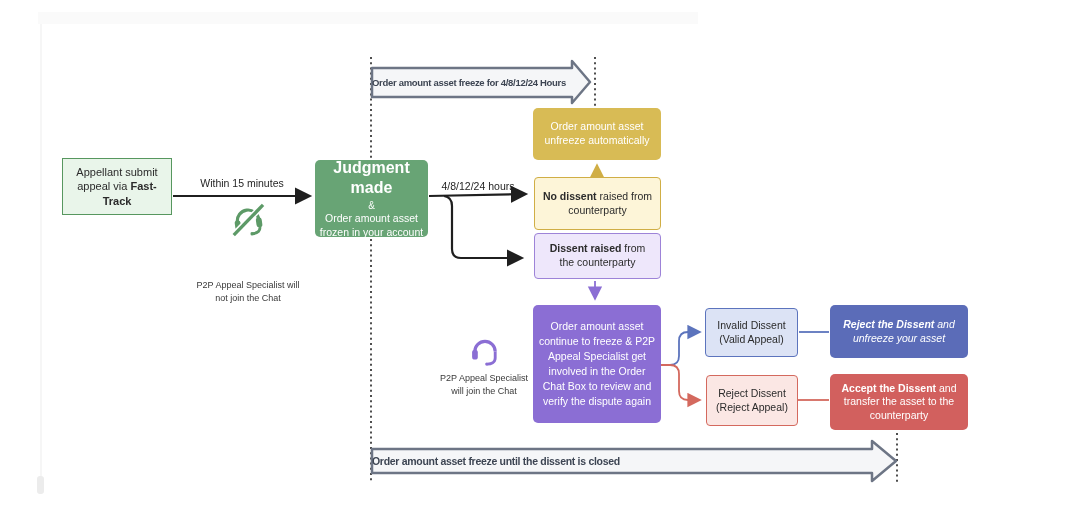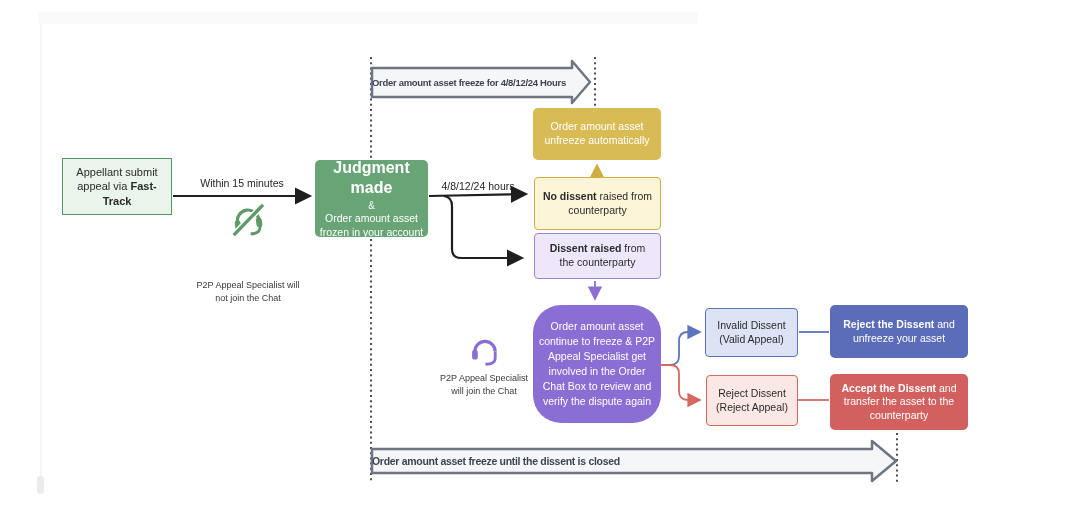--- a/index.html
+++ b/index.html
@@ -16,23 +16,23 @@
   .node .ln{display:block;}
   .filled{color:#ffffff;border-radius:5px;}
   .outlined{border-radius:4px;color:#2b2b2b;}
   .appellant{background:#e9f5ea;border:1.5px solid #57975f;font-size:11px;}
   .judgment{background:#68a475;border-radius:5px;color:#fff;}
   .judgment .b{font-weight:bold;font-size:16px;}
   .judgment .amp{font-size:10px;opacity:.95;}
   .unfreeze{background:#d8bb55;}
   .nodissent{background:#fdf5d8;border:1.5px solid #d0ae45;}
   .dissent{background:#eee7fb;border:1.5px solid #9d83d8;}
-  .continue{background:#8b6ed4;line-height:1.42;padding:6px 5px;border-radius:28px;}
+  .continue{background:#8b6ed4;line-height:1.42;padding:6px 5px;}
   .invalid{background:#dce3f5;border:1.5px solid #5c74bd;}
-  .reject{background:#5b6cb8;}
+  .reject{background:#5b6cb8;font-style:italic;}
   .valid{background:#fbe7e4;border:1.5px solid #d4695e;}
   .accept{background:#d2605e;}
   .lbl{position:absolute;z-index:2;text-align:center;font-size:10.5px;color:#1f1f1f;}
   .caption{position:absolute;z-index:2;text-align:center;font-size:9px;line-height:1.45;color:#3a3a3a;}
   .banner-text{
     position:absolute;z-index:2;font-weight:bold;color:#3d4553;
     white-space:nowrap;letter-spacing:-0.3px;
   }
   .chrome-topbar{left:38px;top:12px;width:660px;height:12px;background:#fafafa;z-index:0;}
   .chrome-vline{left:40px;top:24px;width:2px;height:468px;background:#f6f6f6;z-index:0;}

